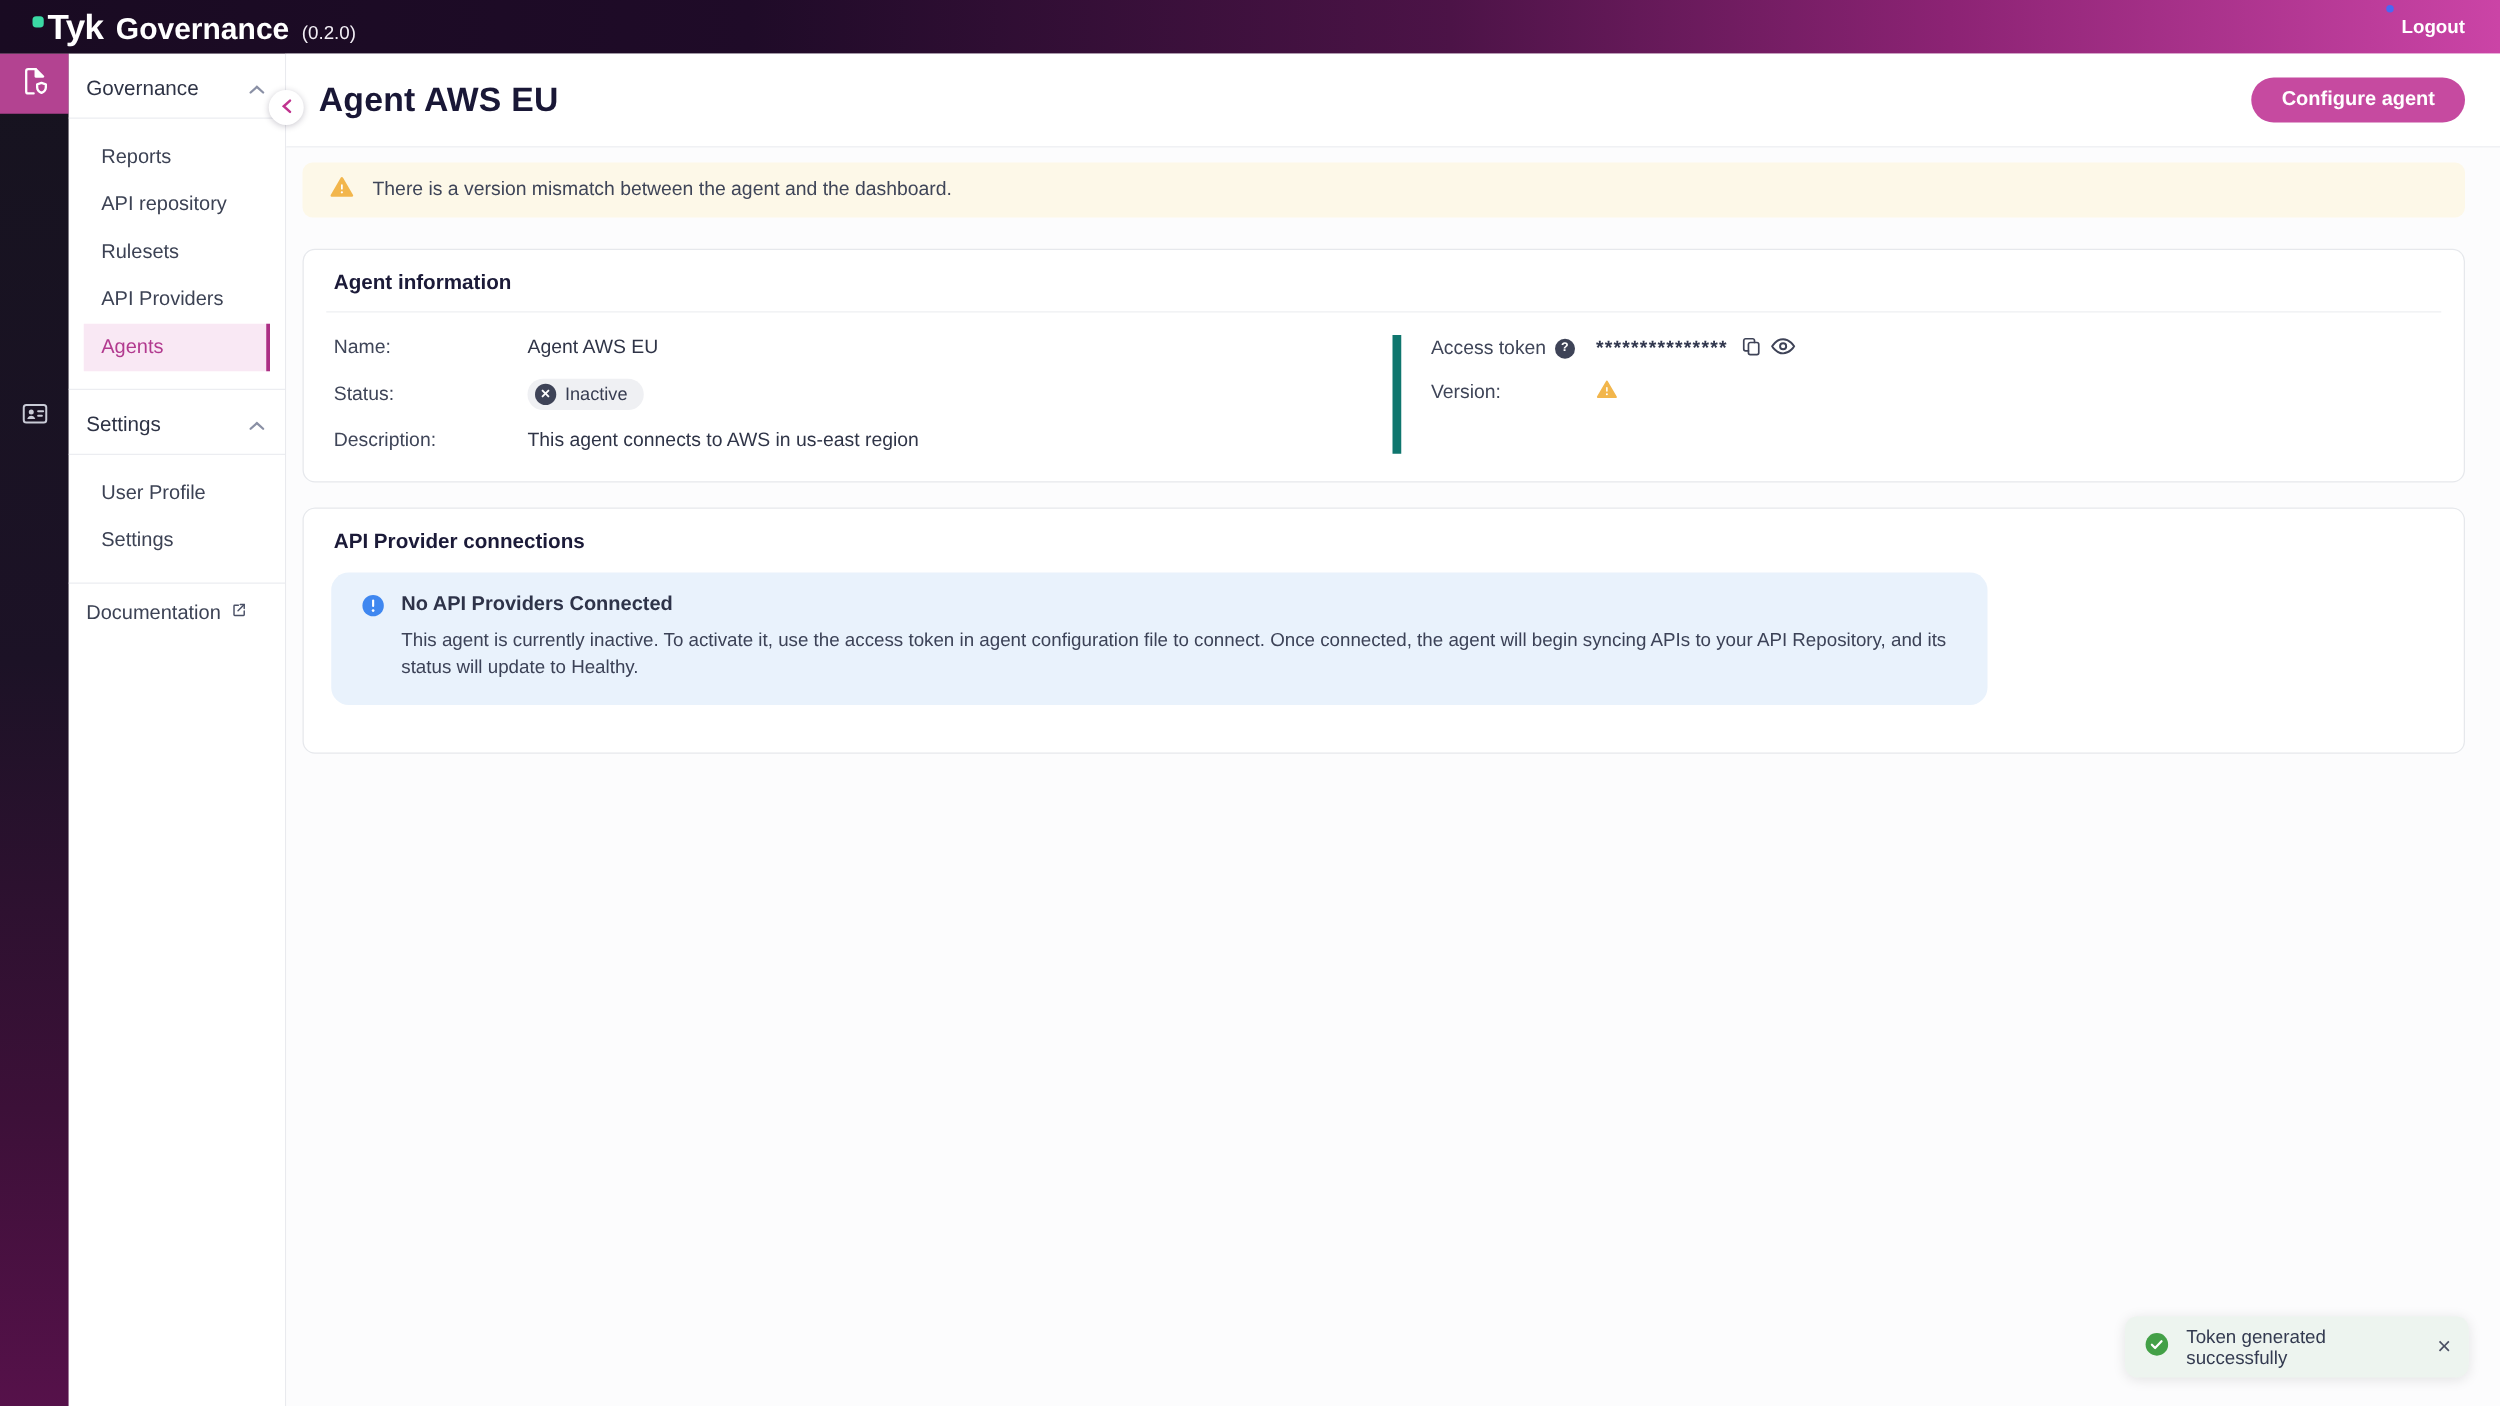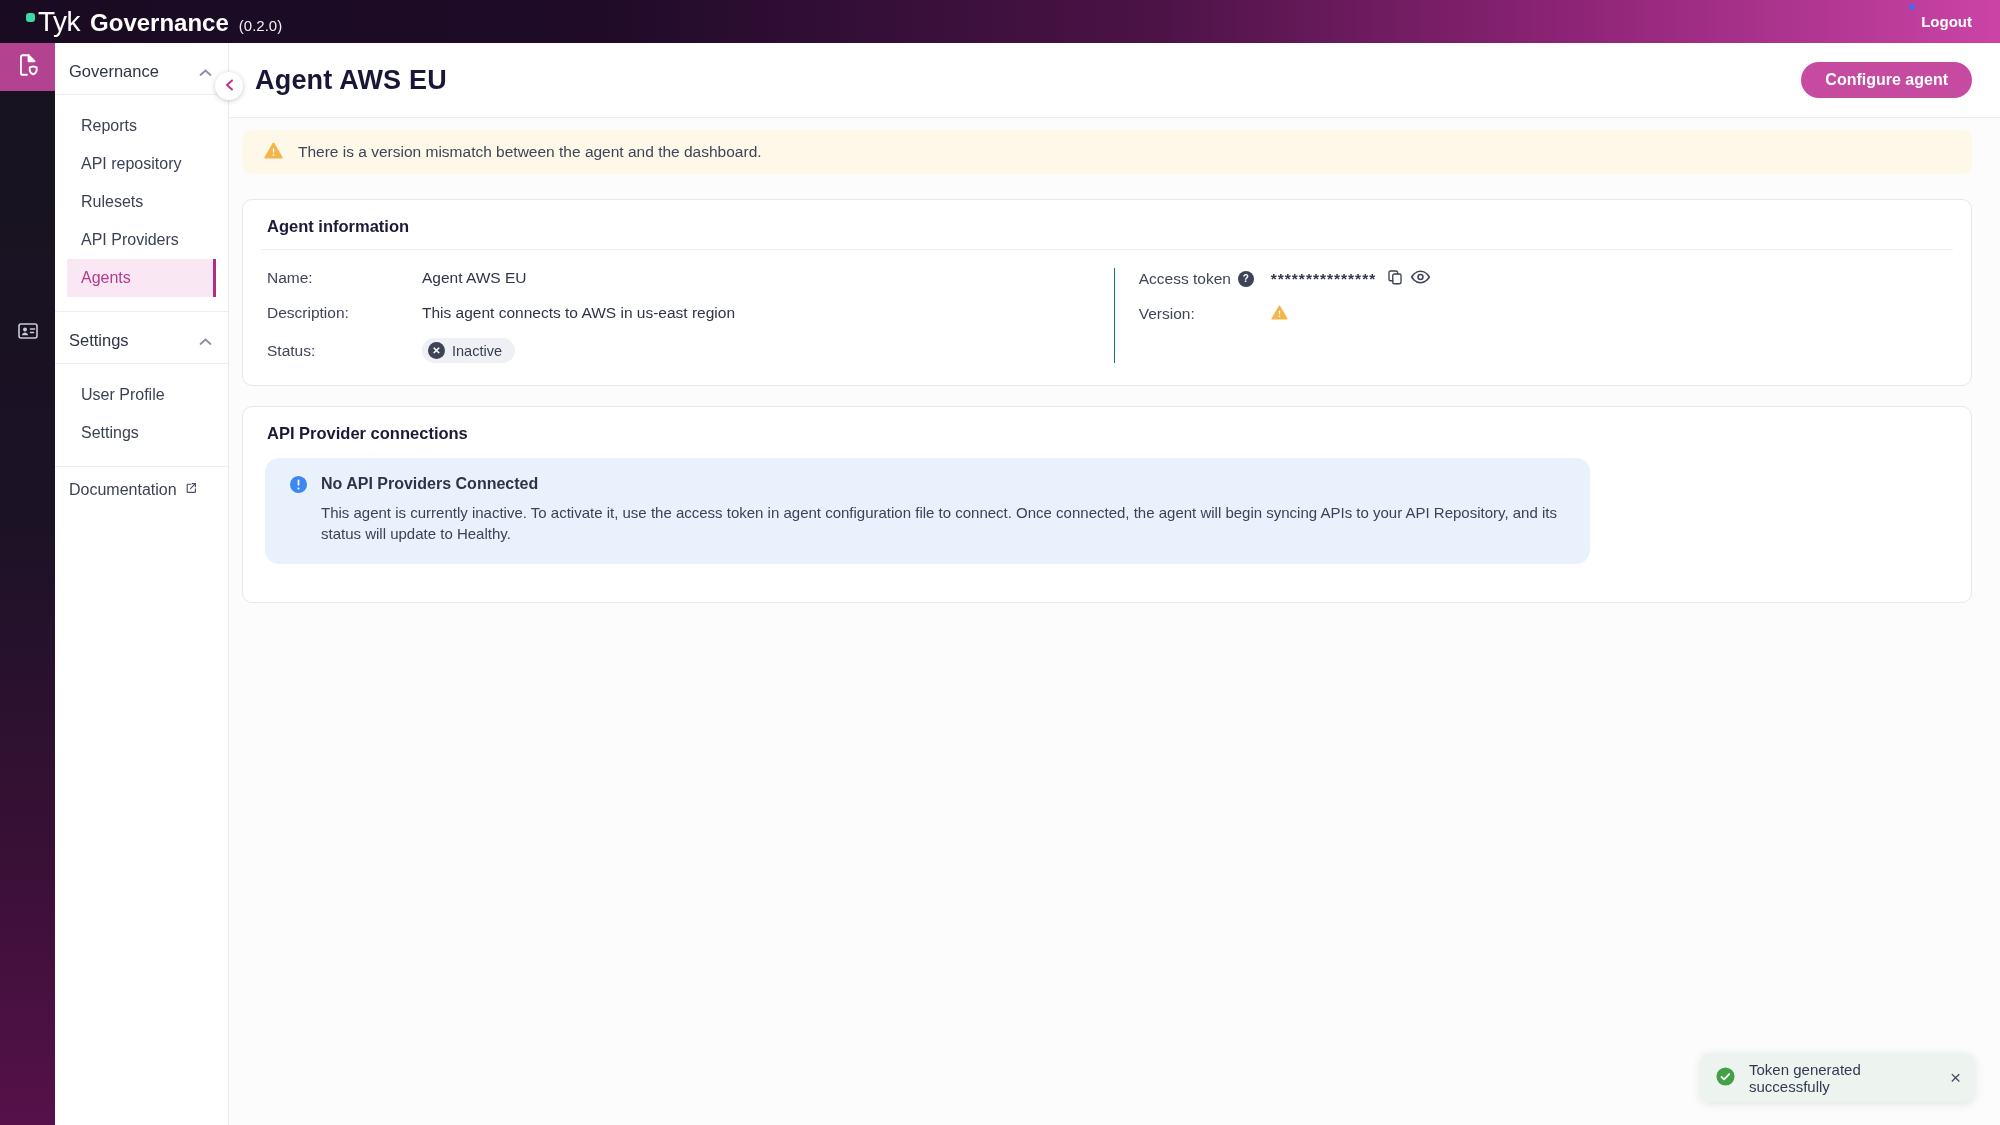--- a/index.html
+++ b/index.html
@@ -7,21 +7,21 @@
   body { font-family:"Liberation Sans", sans-serif; background:#fff; color:#2F3447; }
 
   
   .topbar {
     height:43px; display:flex; align-items:center; justify-content:space-between;
     padding:0 28px 0 26px; position:relative;
     background:linear-gradient(90deg,#190b22 0%,#1f0b28 30%,#4c1347 58%,#8c2374 78%,#cb44a6 100%);
   }
   .logo { display:flex; align-items:baseline; }
   .logo-dot { width:9px; height:9px; border-radius:3px; background:#3BD9A4; align-self:flex-start; margin:7px 3px 0 0; }
-  .logo-tyk { color:#fff; font-size:28px; font-weight:400; letter-spacing:-0.5px; }
+  .logo-tyk { color:#fff; font-size:28px; font-weight:700; letter-spacing:-0.5px; }
   .logo-product { color:#fff; font-size:24px; font-weight:600; margin-left:10px; }
   .logo-version { color:#f2eef5; font-size:15px; margin-left:10px; font-weight:400; }
   .logout { background:none; border:none; color:#fff; font-size:15px; font-weight:600; cursor:pointer; font-family:inherit;margin-left:30px; }
   .notif-dot { position:absolute; top:4px; right:85px; width:6px; height:6px; border-radius:50%; background:#4968F5; }
 
   
   .shell { display:flex; height:1082px; position:relative; }
 
   .rail {
     width:55px; flex-shrink:0;
@@ -69,21 +69,21 @@
     padding:14px 22px; font-size:15.5px; color:#3F4558;
   }
 
   .card { background:#fff; border:1px solid #E6E8EC; border-radius:10px; margin-top:25px; }
   .card + .card { margin-top:20px; }
   .card-heading { font-size:16.5px; font-weight:700; color:#1B1A38; padding:17px 24px 13px; }
   .card-divider { height:1px; background:#EEEFF2; margin:0 18px; }
 
   .info-grid { display:flex; padding:18px 24px 22px; }
   .col-left { width:50.4%; flex-shrink:0; }
-  .col-right { flex:1; border-left:1px solid #0f766e; padding-left:24px; }
+  .col-right { flex:1; border-left:7px solid #0f766e; padding-left:24px; }
   .row { display:flex; align-items:center; min-height:20px; margin-bottom:15px; }
   .row:last-child { margin-bottom:0;text-align:center; }
   .row .label { width:155px; flex-shrink:0; font-size:15.5px; color:#3F4558; display:flex; align-items:center; gap:7px; }
   .col-right .row .label { width:132px; }
   .row .value { font-size:15.5px; color:#2F3447; display:flex; align-items:center; gap:6px; }
   .masked { letter-spacing:1px; font-weight:600; color:#31374E; margin-right:4px; }
 
   .badge {
     display:inline-flex; align-items:center; gap:7px; background:#EFF0F3; border-radius:999px;
     padding:4px 13px 4px 6px; font-size:14.5px; color:#383D52;
@@ -226,29 +226,29 @@
         <section class="card">
           <div class="card-heading">Agent information</div>
           <div class="card-divider"></div>
           <div class="info-grid">
             <div class="col-left">
               <div class="row">
                 <span class="label">Name:</span>
                 <span class="value">Agent AWS EU</span>
               </div>
               <div class="row">
-                <span class="label">Description:</span>
-                <span class="value">This agent connects to AWS in us-east region</span>
-              </div>
-              <div class="row">
                 <span class="label">Status:</span>
                 <span class="badge">
                   <span class="circle-ico">✕</span>
                   <span>Inactive</span>
                 </span>
+              </div>
+              <div class="row">
+                <span class="label">Description:</span>
+                <span class="value">This agent connects to AWS in us-east region</span>
               </div>
             </div>
             <div class="col-right">
               <div class="row">
                 <span class="label">
                   <span>Access token</span>
                   <span class="circle-ico help-ico">?</span>
                 </span>
                 <span class="value">
                   <span class="masked">***************</span>

